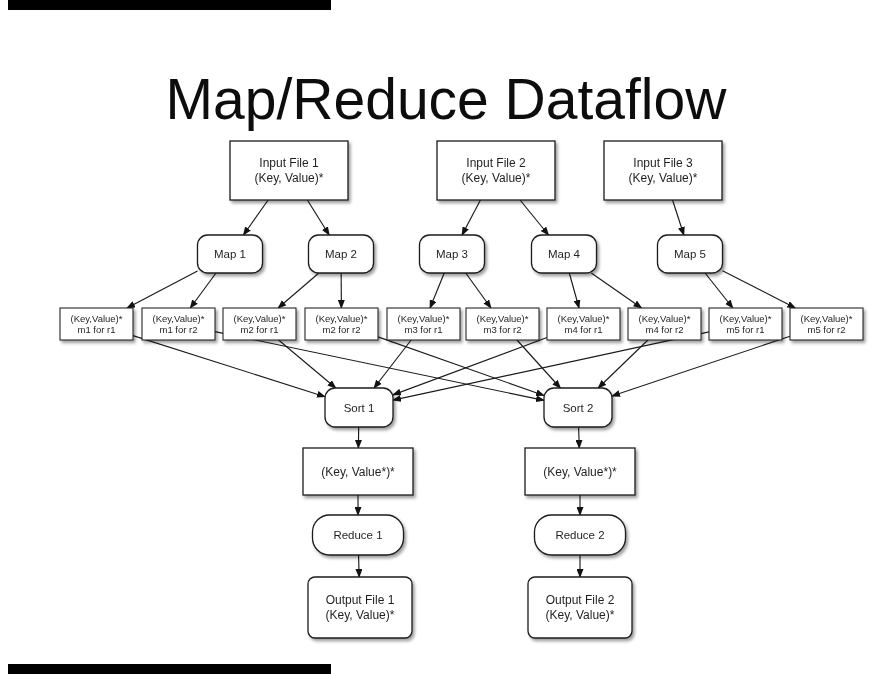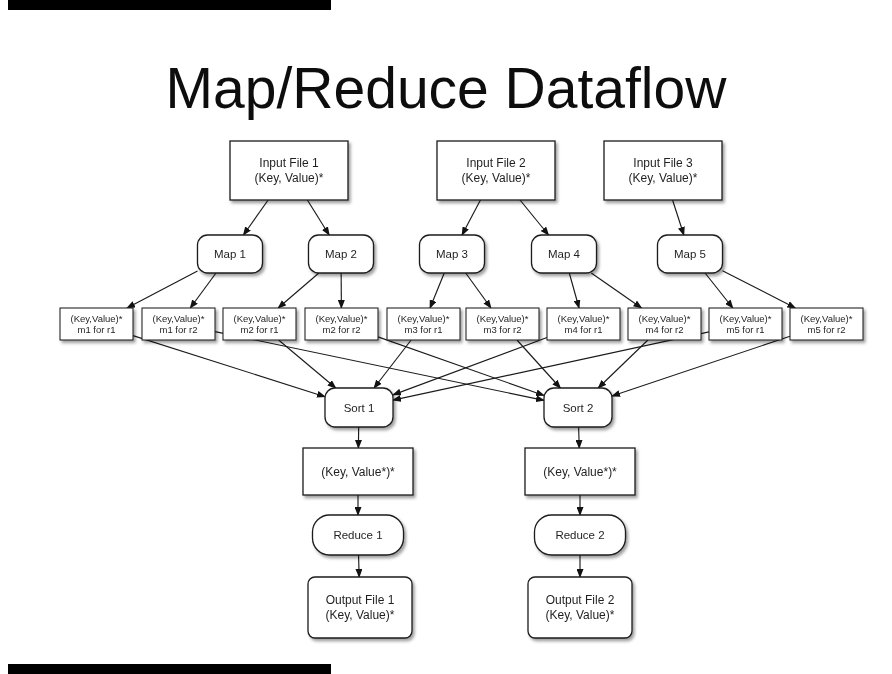--- a/index.html
+++ b/index.html
@@ -1,21 +1,21 @@
 <!DOCTYPE html>
 <html><head>
 <meta charset="utf-8">
 <style>
   html,body{margin:0;padding:0;background:#ffffff;}
   #stage{position:relative;width:892px;height:674px;background:#ffffff;overflow:hidden;
          font-family:"Liberation Sans",sans-serif;}
   .black-bar{position:absolute;left:8px;width:323px;height:10px;background:#000;}
   #bar-top{top:0;}
   #bar-bottom{bottom:0;}
-  #page-title{position:absolute;top:59px;left:0;width:100%;text-align:center;
+  #page-title{position:absolute;top:70px;left:0;width:100%;text-align:center;
               font-size:57px;line-height:1.05;color:#0d0d0d;letter-spacing:0px;}
   svg#diagram{position:absolute;left:0;top:0;}
   .edge{stroke:#1b1b1b;stroke-width:1.15;fill:none;marker-end:url(#arrowhead);}
   .node rect{fill:#ffffff;stroke:#1d1d1d;stroke-width:1.3;filter:url(#boxshadow);}
   .n-kv rect{stroke-width:1.05;}
   .node text{fill:#1f1f1f;text-anchor:middle;}
   .n-kv text{font-size:9.5px;}
   .n-map text,.n-sort text,.n-reduce text{font-size:11.5px;}
   .n-input text,.n-output text,.n-kvstar text{font-size:12px;}
 </style>

